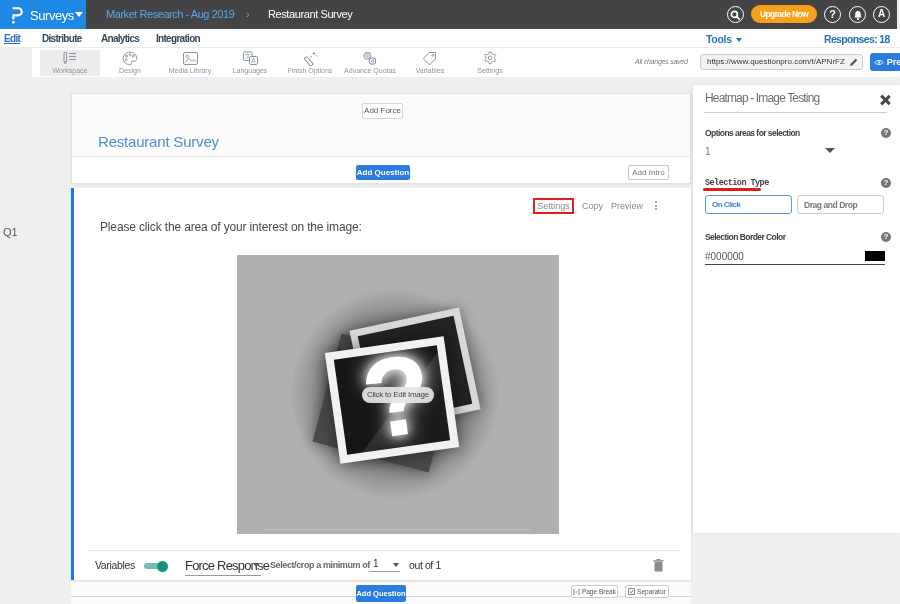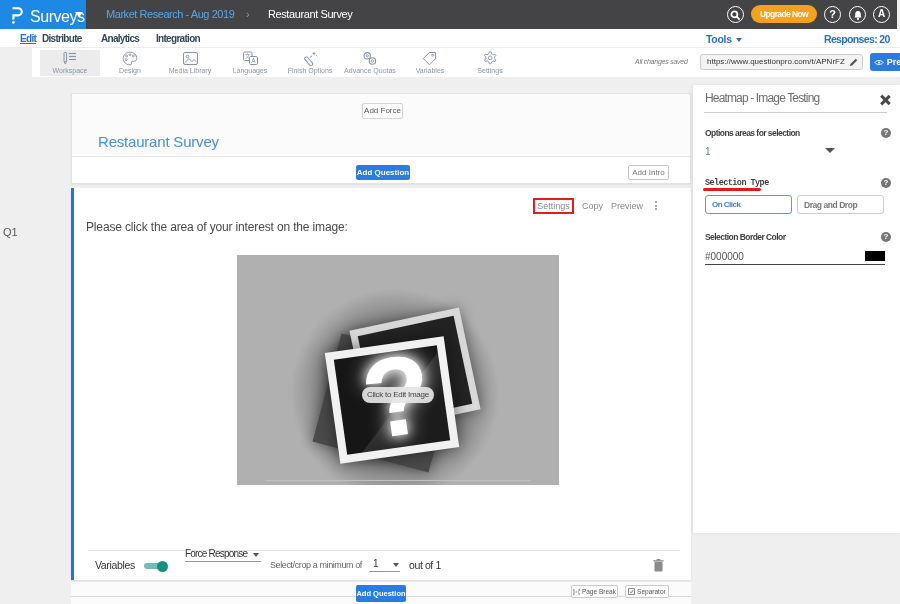--- a/index.html
+++ b/index.html
@@ -4,21 +4,21 @@
 <style>
 * { margin:0; padding:0; box-sizing:border-box; }
 html,body { width:900px; height:604px; overflow:hidden; font-family:"Liberation Sans", sans-serif; }
 #app { position:relative; width:900px; height:604px; background:#f1f1f1; overflow:hidden; }
 
 
 #topbar { position:absolute; left:0; top:0; width:897px; height:29px; background:#444447; }
 #app { background:#efefef; }
 #logobox { position:absolute; left:0; top:0; width:86px; height:29px; background:#1e88e5; }
 #logobox svg { position:absolute; left:10px; top:5px; }
-#logobox .lbl { position:absolute; left:30px; top:8px; color:#fff; font-size:16px; letter-spacing:-0.45px; }
+#logobox .lbl { position:absolute; left:30px; top:8px; color:#fff; font-size:13px; letter-spacing:-0.45px; }
 .caret-w { position:absolute; width:0; height:0; border-left:4px solid transparent; border-right:4px solid transparent; border-top:5px solid #fff; }
 #crumb1 { position:absolute; left:106px; top:8px; font-size:11px; letter-spacing:-0.45px; color:#58a6e8; }
 #crumb-sep { position:absolute; left:246px; top:8px; font-size:11px; color:#9a9a9a; }
 #crumb2 { position:absolute; left:268px; top:8px; font-size:11px; letter-spacing:-0.4px; color:#fff; }
 .tb-circle { position:absolute; top:6px; width:17px; height:17px; border:1.4px solid #fff; border-radius:50%; color:#fff; text-align:center; }
 #upgrade { position:absolute; left:751px; top:5px; width:66px; height:18px; background:#f7a01d; border-radius:9px; color:#fff; font-size:8.5px; letter-spacing:-0.6px; font-weight:bold; text-align:center; line-height:18px; }
 
 
 #tabs { position:absolute; left:0; top:29px; width:900px; height:19px; background:#fff; border-bottom:1px solid #ececec; }
 .tab { position:absolute; top:4px; font-size:10px; letter-spacing:-0.7px; font-weight:bold; color:#33475b; }
@@ -45,42 +45,42 @@
 #addq1 { position:absolute; left:284px; top:71px; width:54px; height:15px; background:#2b7ce0; border-radius:2px; color:#fff; font-size:8px; font-weight:bold; text-align:center; line-height:15px; }
 #addintro { position:absolute; left:556px; top:71px; width:41px; height:15px; background:#fff; border:1px solid #c5c5c5; border-radius:2px; color:#777; font-size:8px; text-align:center; line-height:13px; }
 
 
 #qcard { position:absolute; left:71px; top:188px; width:620px; height:392px; background:#fff; border-left:3px solid #1779e8; box-shadow:0 1px 2px rgba(0,0,0,0.08); }
 #q1lbl { position:absolute; left:3px; top:226px; font-size:11px; color:#555; }
 #settingsbox { position:absolute; left:459px; top:10px; width:41px; height:16px; border:2px solid #e01e1e; font-size:9px; color:#8a8a8a; text-align:center; line-height:12px; }
 .qtool { position:absolute; top:13px; font-size:9px; color:#8a8a8a; }
 #vdots { position:absolute; left:581px; top:11px; }
 #vdots i { display:block; width:2px; height:2px; border-radius:50%; background:#888; margin:1.8px 0; }
-#qtext { position:absolute; left:12px; top:32px; font-size:12px; letter-spacing:-0.15px; color:#4a4a4a; }
-
-
-#imgbox { position:absolute; left:163px; top:67px; width:322px; height:230px; background:#b0b0b0; overflow:hidden; }
+#qtext { position:absolute; left:26px; top:32px; font-size:12px; letter-spacing:-0.15px; color:#4a4a4a; }
+
+
+#imgbox { position:absolute; left:163px; top:67px; width:322px; height:279px; background:#b0b0b0; overflow:hidden; }
 #imgbox .bline { position:absolute; left:28px; bottom:4px; width:266px; height:1px; background:#bfbfbf; }
 #glow { position:absolute; left:50px; top:30px; width:216px; height:218px; background:radial-gradient(closest-side, rgba(0,0,0,0.55) 30%, rgba(0,0,0,0.34) 58%, rgba(0,0,0,0) 97%); }
 .pol { position:absolute; background:#e9e9e9; }
 #pol-dark { left:88px; top:92px; width:120px; height:112px; transform:rotate(15deg); background:#4a4a4a; box-shadow:0 0 14px rgba(0,0,0,0.45); }
 #pol-back { left:122px; top:63px; width:112px; height:104px; transform:rotate(-12deg); padding:7px; background:#d8d8d8; box-shadow:0 0 14px rgba(0,0,0,0.4); }
 #pol-back .ph { width:100%; height:100%; background:#232323; }
 #pol-front { left:95px; top:89px; width:120px; height:112px; transform:rotate(-8deg); padding:8px; background:#f1f1f1; box-shadow:0 0 16px rgba(0,0,0,0.5); }
 #pol-front .ph { width:100%; height:100%; background:linear-gradient(135deg, #161616 55%, #2e2e2e 56%, #1c1c1c 75%); position:relative; overflow:hidden; }
 #qmark { position:absolute; left:50%; top:50%; transform:translate(-42%,-52%); color:#fff; font-size:112px; font-weight:bold; text-shadow:0 0 12px #fff, 0 0 22px rgba(255,255,255,0.9); }
 #editpill { position:absolute; left:125px; top:132px; width:72px; height:16px; background:rgba(228,228,228,0.93); border-radius:8px; font-size:8px; letter-spacing:-0.25px; color:#444; text-align:center; line-height:16px; }
 
 
 #vrow-line { position:absolute; left:14px; top:362px; width:592px; height:1px; background:#e3e3e3; }
 #v-lbl { position:absolute; left:21px; top:371px; font-size:10.5px; letter-spacing:-0.35px; color:#333; }
 #v-toggle { position:absolute; left:70px; top:375px; width:17px; height:6px; background:#74bcb4; border-radius:3px; }
 #v-knob { position:absolute; left:83px; top:373px; width:11px; height:11px; background:#17917f; border-radius:50%; }
-#v-force { position:absolute; left:111px; top:360px; width:76px; white-space:nowrap; font-size:10px; letter-spacing:-0.8px; color:#333; border-bottom:1px solid #999; padding-bottom:2px; }
-#v-select { position:absolute; left:196px; top:372px; font-size:9px; letter-spacing:-0.4px; color:#666; }
+#v-force { position:absolute; left:111px; top:370px; width:76px; white-space:nowrap; font-size:13px; letter-spacing:-0.8px; color:#333; border-bottom:1px solid #999; padding-bottom:2px; }
+#v-select { position:absolute; left:196px; top:372px; font-size:9px; letter-spacing:-0.4px; color:#666;font-weight:bold; }
 #v-one { position:absolute; left:295px; top:370px; width:31px; font-size:10px; color:#333; border-bottom:1px solid #999; padding-bottom:2px; padding-left:4px; }
 #v-outof { position:absolute; left:335px; top:371px; font-size:10.5px; letter-spacing:-0.4px; color:#333; }
 .caret-g { position:absolute; width:0; height:0; border-left:3.5px solid transparent; border-right:3.5px solid transparent; border-top:4px solid #555; }
 #v-trash { position:absolute; left:579px; top:370px; }
 
 
 #bbar { position:absolute; left:71px; top:582px; width:620px; height:22px; background:#fbfbfb; background-image:radial-gradient(#f2f2f2 26%, rgba(0,0,0,0) 27%); background-size:2px 2px; }
 #bbar .line { position:absolute; left:0; top:14px; width:620px; height:1px; background:#d8d8d8; }
 #addq2 { position:absolute; left:285px; top:3px; width:50px; height:17px; white-space:nowrap; background:#2b7ce0; border-radius:2px; color:#fff; font-size:7.5px; font-weight:bold; text-align:center; line-height:17px; }
 #pagebreak { position:absolute; left:500px; top:3px; width:47px; height:13px; white-space:nowrap; overflow:hidden; background:#fff; border:1px solid #ccc; border-radius:2px; font-size:6.5px; color:#555; text-align:center; line-height:11px; }
@@ -132,26 +132,26 @@
     <span class="tb-circle" style="left:849px;">
       <svg width="10" height="11" viewBox="0 0 10 11" style="margin-top:2px;">
           <path d="M5 1 C3 1 2.2 2.5 2.2 4 L2.2 6.2 L1.2 7.6 L8.8 7.6 L7.8 6.2 L7.8 4 C7.8 2.5 7 1 5 1 Z" fill="#fff"></path>
           <circle cx="5" cy="8.9" r="1.1" fill="#fff"></circle>
         </svg>
     </span>
     <span class="tb-circle" style="left:873px; font-size:10px; font-weight:bold; line-height:14px;">A</span>
   </div>
 
   <div id="tabs">
-    <span class="tab" id="tab-edit" style="left:20px;text-decoration:underline;">Edit</span>
+    <span class="tab" id="tab-edit" style="left:4px;text-decoration:underline;">Edit</span>
     <span class="tab" style="left:42px;">Distribute</span>
     <span class="tab" style="left:101px;">Analytics</span>
     <span class="tab" style="left:156px;">Integration</span>
     <span id="tools">Tools<span class="caret-b"></span></span>
-    <span id="responses">Responses: 20</span>
+    <span id="responses">Responses: 18</span>
   </div>
 
   <div id="toolbar">
     <div class="titem" id="t-workspace" style="left:8px;">
       <div class="ic"><svg width="16" height="15" viewBox="0 0 16 15">
             <rect x="2" y="1.5" width="2.6" height="9" rx="0.6" fill="none" stroke="#8a94a6" stroke-width="1"></rect>
             <path d="M2 10.5 L3.3 13 L4.6 10.5" fill="none" stroke="#8a94a6" stroke-width="1"></path>
             <line x1="7" y1="2.5" x2="14" y2="2.5" stroke="#8a94a6" stroke-width="1.1"></line>
             <line x1="7" y1="5.5" x2="14" y2="5.5" stroke="#8a94a6" stroke-width="1.1"></line>
             <line x1="7" y1="8.5" x2="14" y2="8.5" stroke="#8a94a6" stroke-width="1.1"></line>

